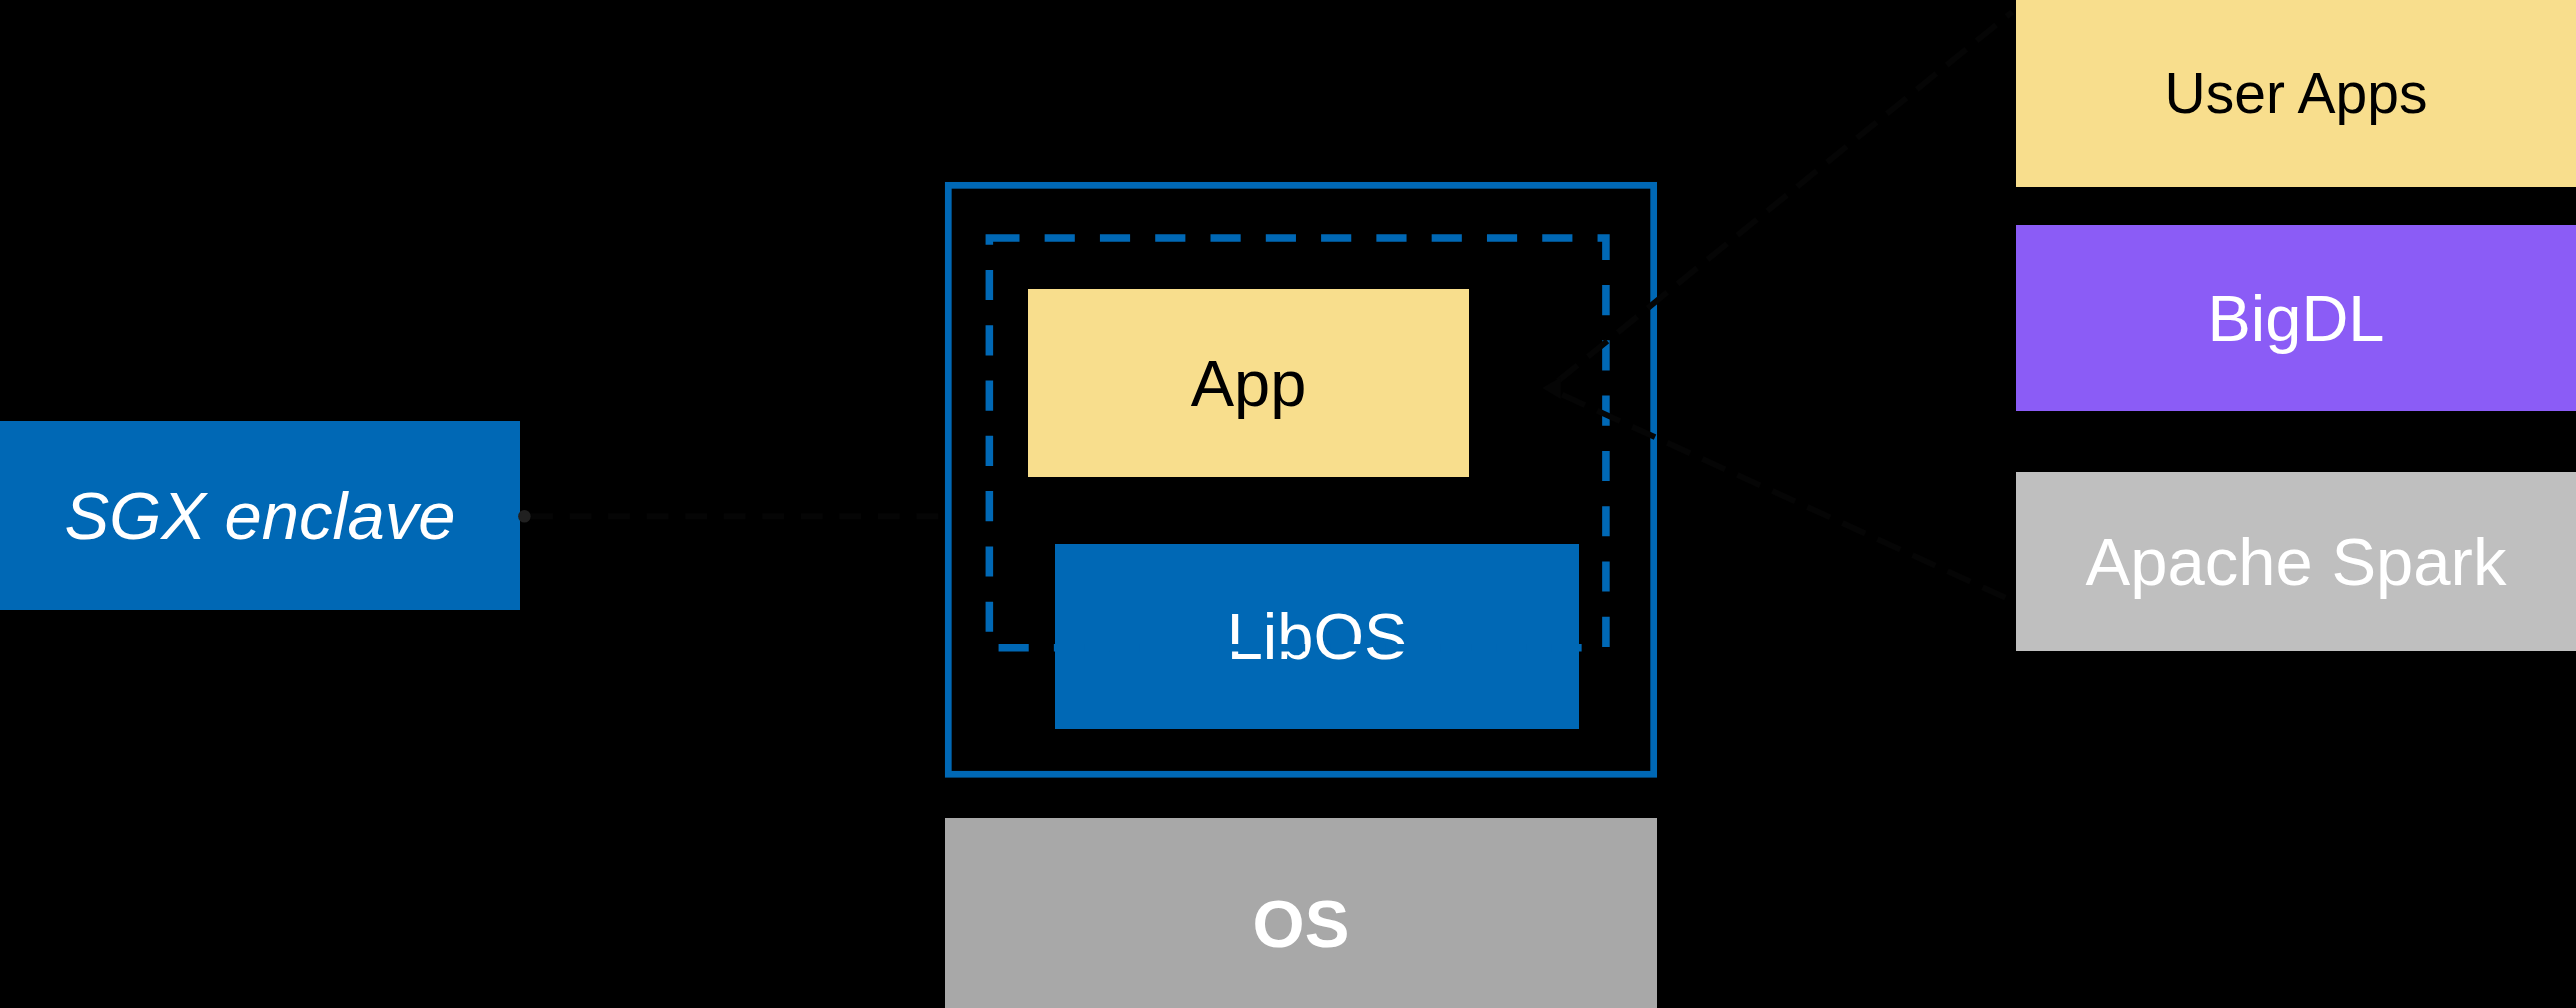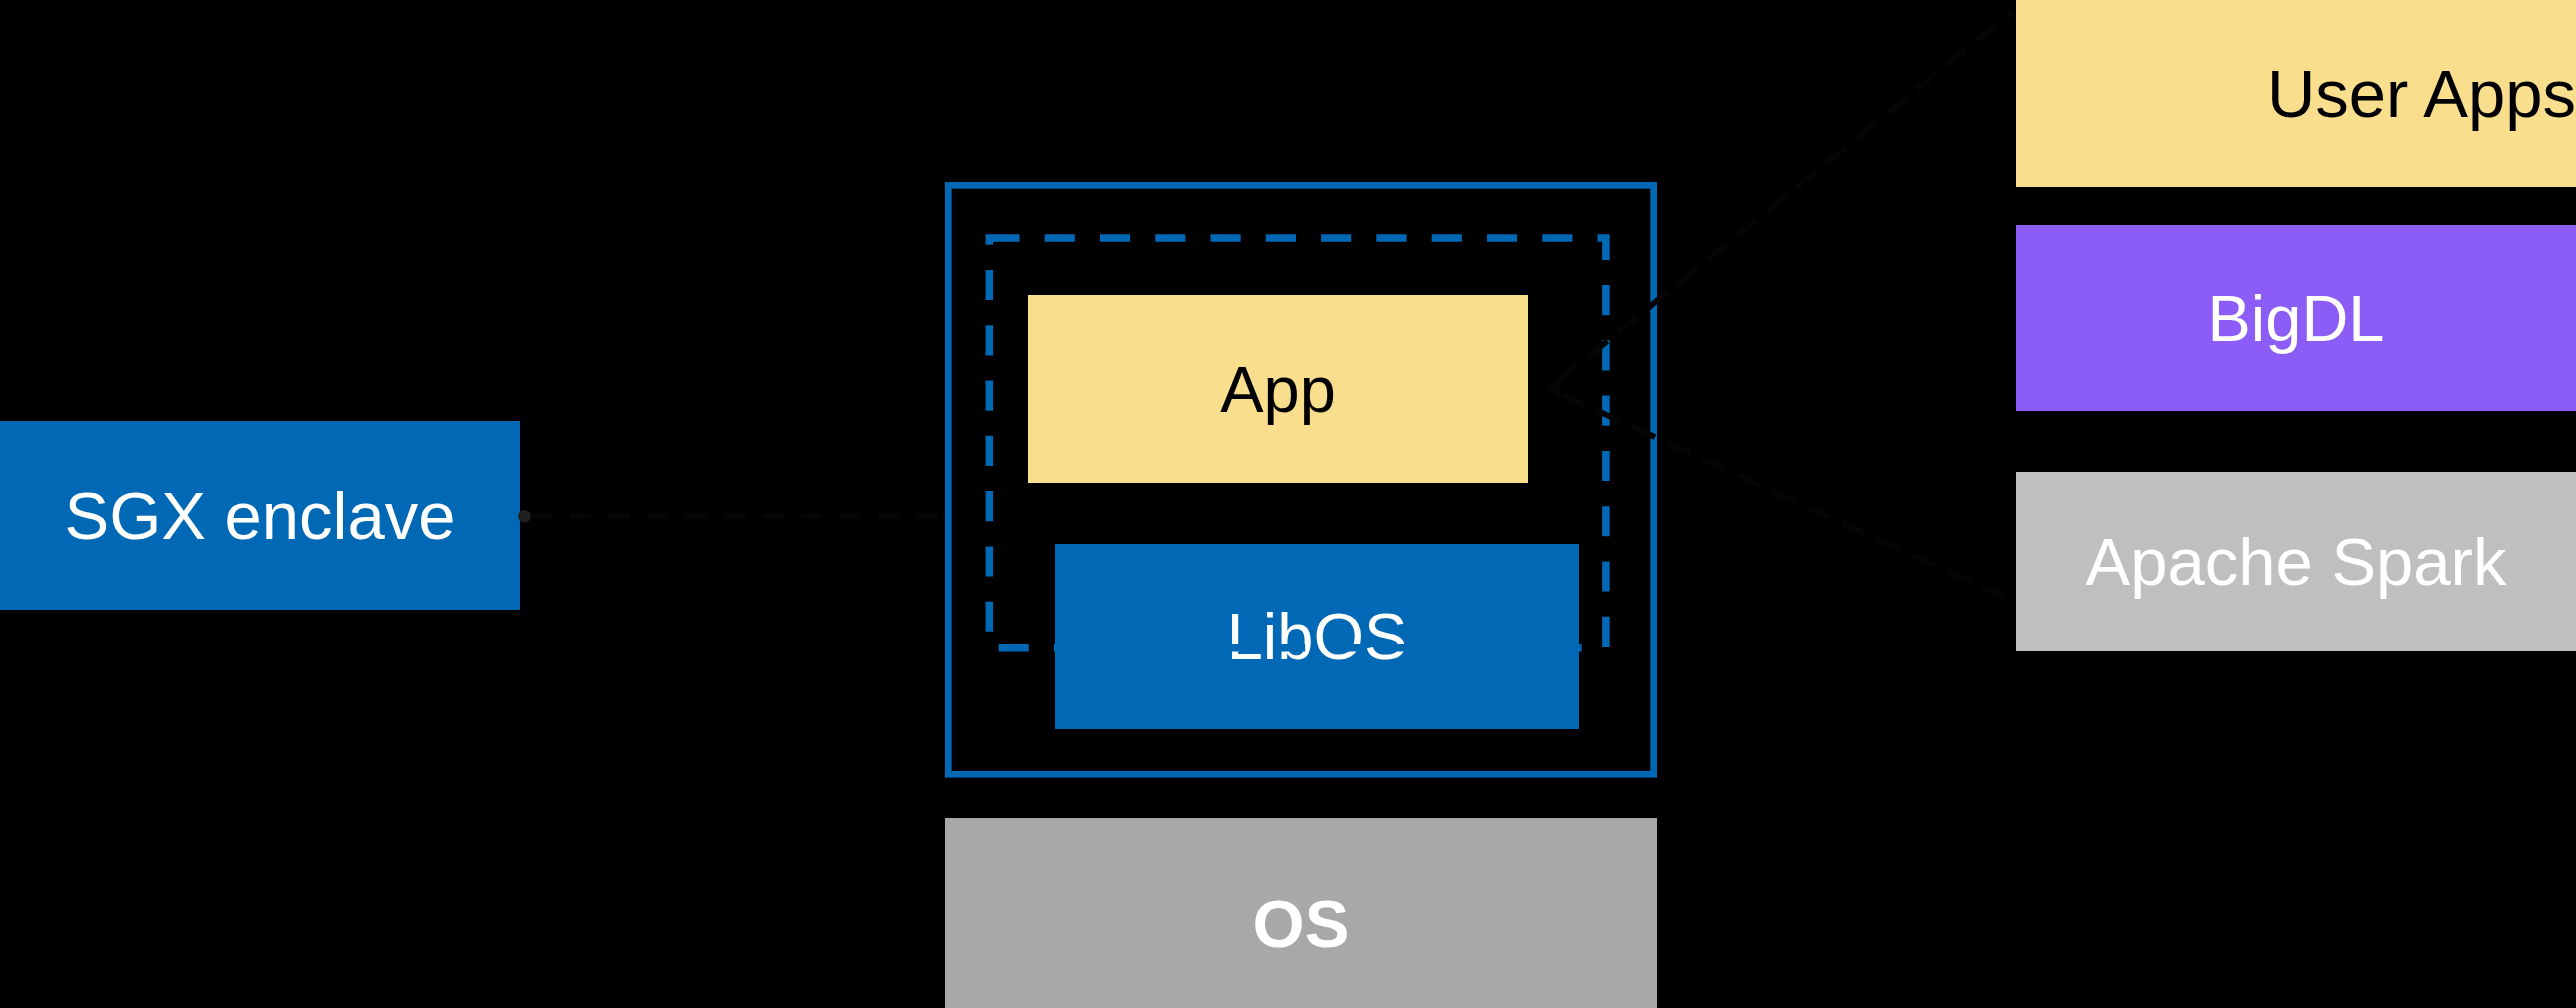--- a/index.html
+++ b/index.html
@@ -9,28 +9,28 @@
     width:2576px;height:1009px;
     overflow:hidden;
     font-family:"Liberation Sans","DejaVu Sans",sans-serif;
   }
   .box{
     position:absolute;
     display:flex;align-items:center;justify-content:center;
     font-size:65px;line-height:1;white-space:nowrap;
   }
   
-  .sgx{left:0;top:421px;width:520px;height:189px;font-size:67px;}
+  .sgx{left:0;top:421px;width:520px;height:189px;font-size:67px;font-style:italic;}
   
-  .app{left:1028px;top:295px;width:500px;height:188px;}
+  .app{left:1028px;top:289px;width:441px;height:188px;}
   .libos{left:1037px;top:544px;width:524px;height:185px;}
   
   .os{left:945px;top:818px;width:712px;height:210px;font-size:67px;font-weight:700;}
   
-  .user-apps{left:2016px;top:0;width:560px;height:187px;font-size:67px;justify-content:flex-end;}
+  .user-apps{left:2016px;top:0;width:560px;height:187px;font-size:57px;}
   .bigdl{left:2016px;top:225px;width:560px;height:186px;}
   .spark{left:2016px;top:472px;width:560px;height:179px;font-size:67px;}
   svg.overlay{
     position:absolute;left:0;top:0;width:2576px;height:1009px;
     pointer-events:none;
   }
 </style>
 </head>
 <body>
 

